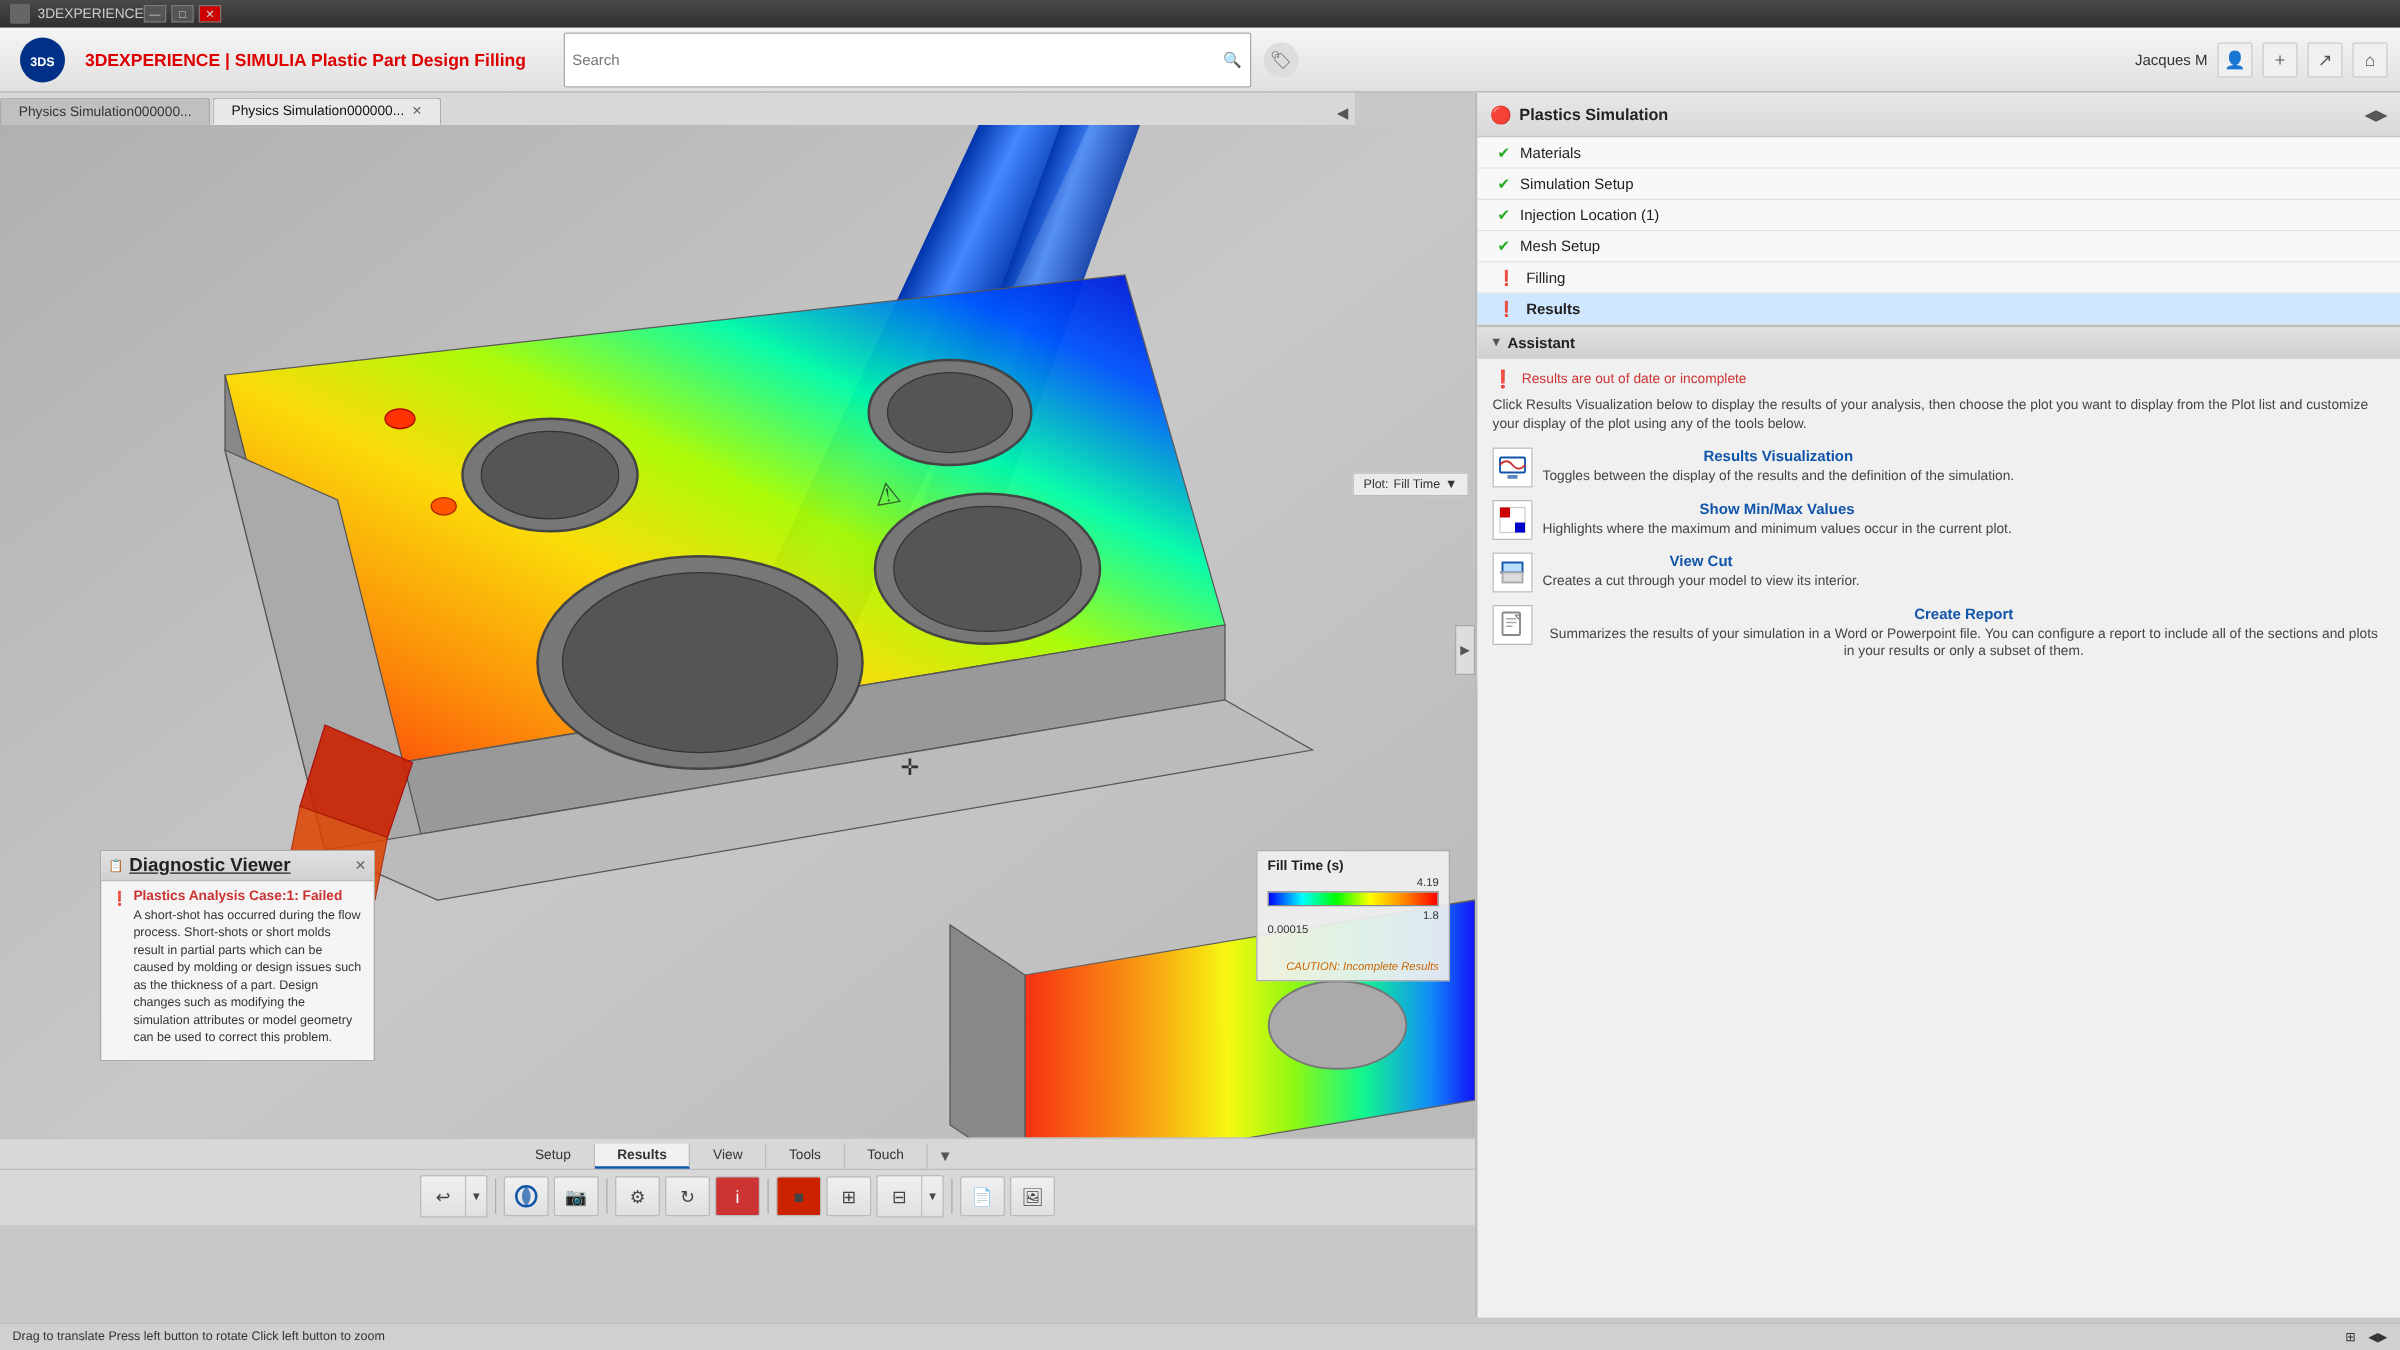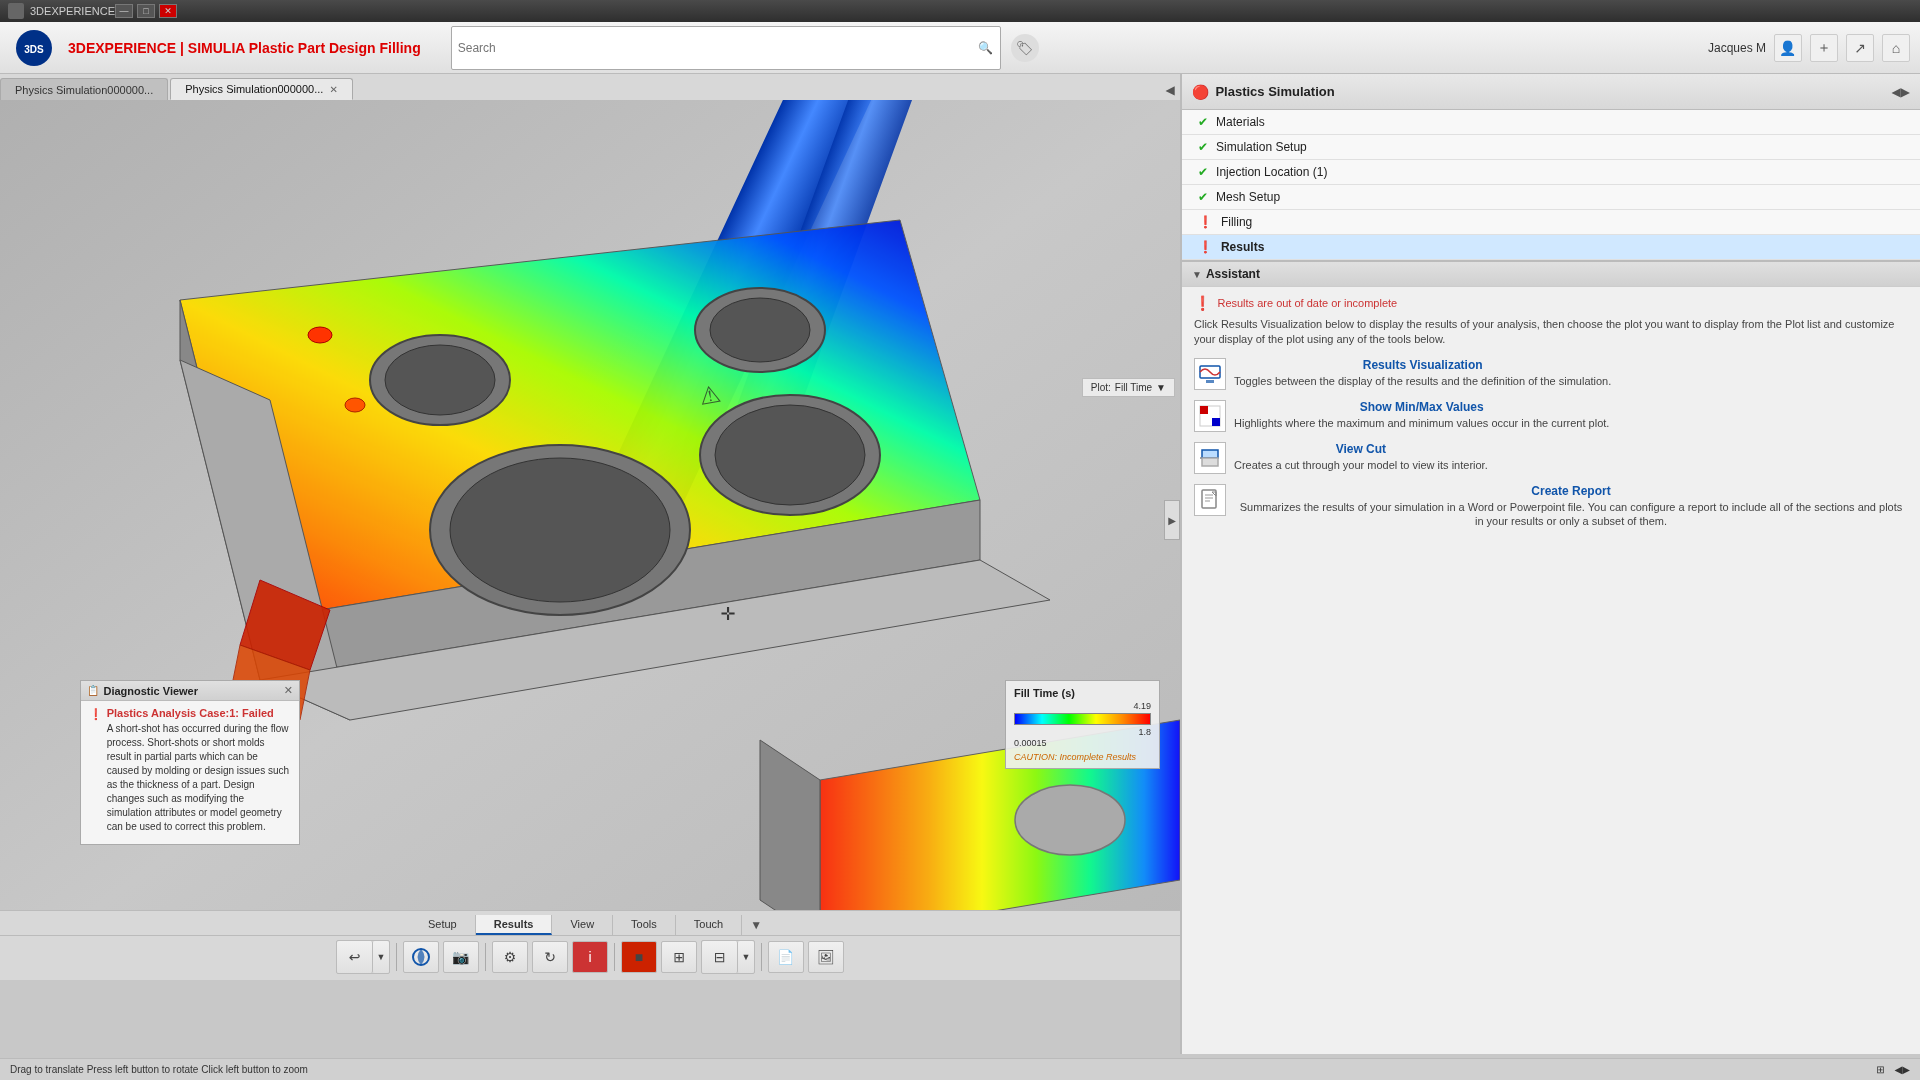--- a/index.html
+++ b/index.html
@@ -38,21 +38,21 @@
     }
     #search-input { border: none; outline: none; flex: 1; font-size: 12px; color: #666; }
     #search-icon-btn { color: #666; cursor: pointer; }
     #tag-icon { width: 28px; height: 28px; background: #ddd; border-radius: 14px; display: flex; align-items: center; justify-content: center; color: #666; font-size: 14px; cursor: pointer; }
     #user-area { margin-left: auto; display: flex; align-items: center; gap: 8px; }
     #username { color: #333; font-size: 12px; }
     .topbar-action-btn { width: 28px; height: 28px; display: flex; align-items: center; justify-content: center; cursor: pointer; color: #555; border: 1px solid #ccc; background: #f0f0f0; border-radius: 2px; font-size: 14px; }
 
     
     #tabbar {
-      position: absolute; top: 74px; left: 0; width: 1180px; height: 26px;
+      position: absolute; top: 74px; left: 0; width: 1084px; height: 26px;
       background: #d8d8d8;
       display: flex; align-items: flex-end; z-index: 80;
     }
     .tab {
       height: 22px; padding: 0 14px; background: #c0c0c0; border: 1px solid #aaa;
       border-bottom: none; display: flex; align-items: center; cursor: pointer;
       font-size: 11px; color: #333; gap: 6px; border-radius: 3px 3px 0 0; margin-right: 2px;
     }
     .tab.active { background: #e8e8e8; border-bottom: 1px solid #e8e8e8; color: #111; }
     .tab-close { cursor: pointer; color: #666; font-size: 10px; }
@@ -73,21 +73,21 @@
     }
     #legend-title { font-weight: bold; font-size: 11px; margin-bottom: 2px; color: #222; }
     #legend-range-max { text-align: right; font-size: 9px; color: #333; margin-bottom: 1px; }
     #legend-bar {
       height: 12px; width: 100%;
       background: linear-gradient(to right, #0000ff, #00ffff, #00ff00, #ffff00, #ff8800, #ff0000);
       border: 1px solid #888; margin: 2px 0;
     }
     #legend-range-mid { text-align: right; font-size: 9px; color: #333; margin-bottom: 1px; }
     #legend-range-min { font-size: 9px; color: #333; }
-    #legend-warning { color: #cc6600; font-size: 9px; margin-top: 4px; font-style: italic; }
+    #legend-warning { color: #cc6600; font-size: 9px; margin-top: 20px; font-style: italic; text-align: right; }
 
     
     #plot-indicator {
       position: absolute; top: 278px; right: 5px;
       background: rgba(240,240,240,0.9); border: 1px solid #bbb;
       padding: 3px 8px; font-size: 10px; color: #333;
       display: flex; align-items: center; gap: 4px;
     }
 
     
@@ -161,21 +161,21 @@
     #diagnostic-viewer {
       position: absolute; top: 580px; left: 80px; width: 220px;
       background: #f5f5f5; border: 1px solid #aaa;
     }
     #diag-header {
       background: linear-gradient(to bottom, #e0e0e0, #d0d0d0);
       padding: 3px 6px; display: flex; align-items: center; gap: 4px;
       border-bottom: 1px solid #bbb;
     }
     #diag-header-icon { color: #1155cc; font-size: 10px; }
-    #diag-title { font-size: 11px; font-weight: bold; color: #222; flex: 1; }
+    #diag-title { font-size: 15px; font-weight: bold; color: #222; flex: 1; text-decoration: underline; }
     #diag-close { cursor: pointer; font-size: 11px; color: #666; }
     #diag-content { padding: 6px 8px; }
     .diag-item { display: flex; align-items: flex-start; gap: 4px; margin-bottom: 4px; }
     .diag-item-icon { color: #cc3333; font-size: 11px; margin-top: 1px; }
     .diag-item-title { font-size: 11px; font-weight: bold; color: #cc3333; margin-bottom: 3px; }
     .diag-item-text { font-size: 10px; color: #333; line-height: 1.4; }
 
     
     #bottom-toolbar {
       position: absolute; bottom: 0; left: 0; width: 1180px; height: 70px;

